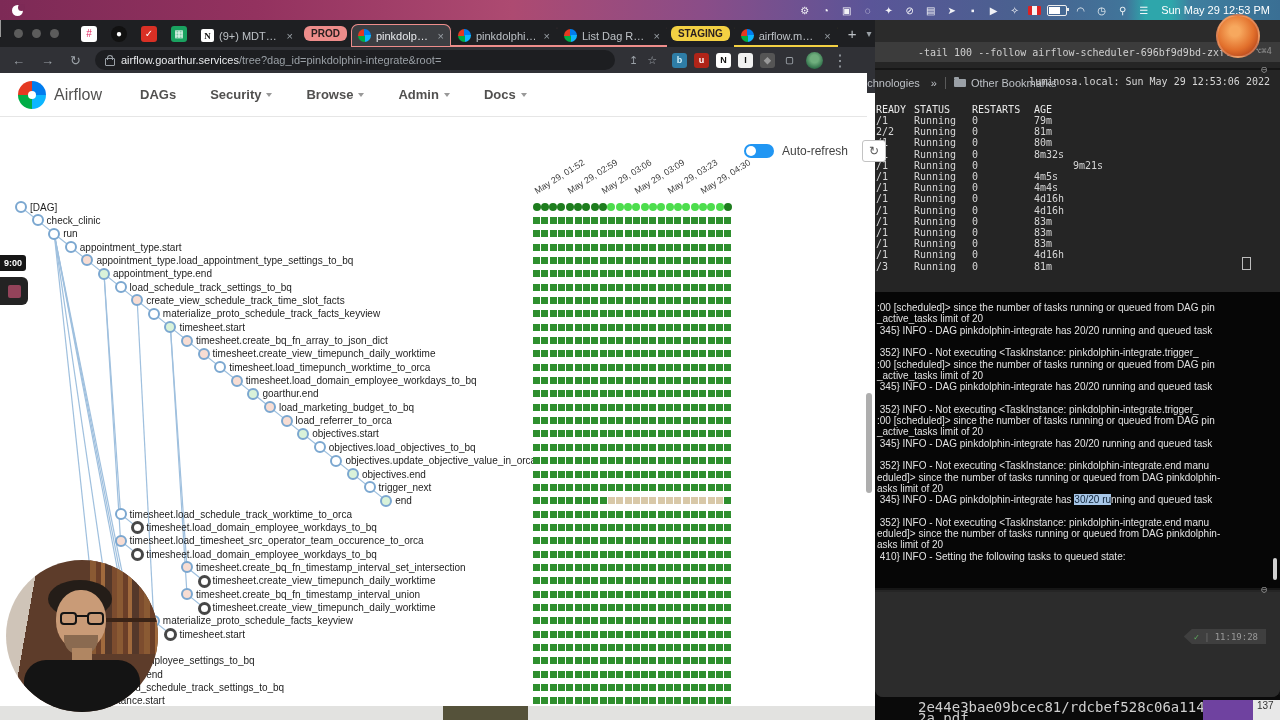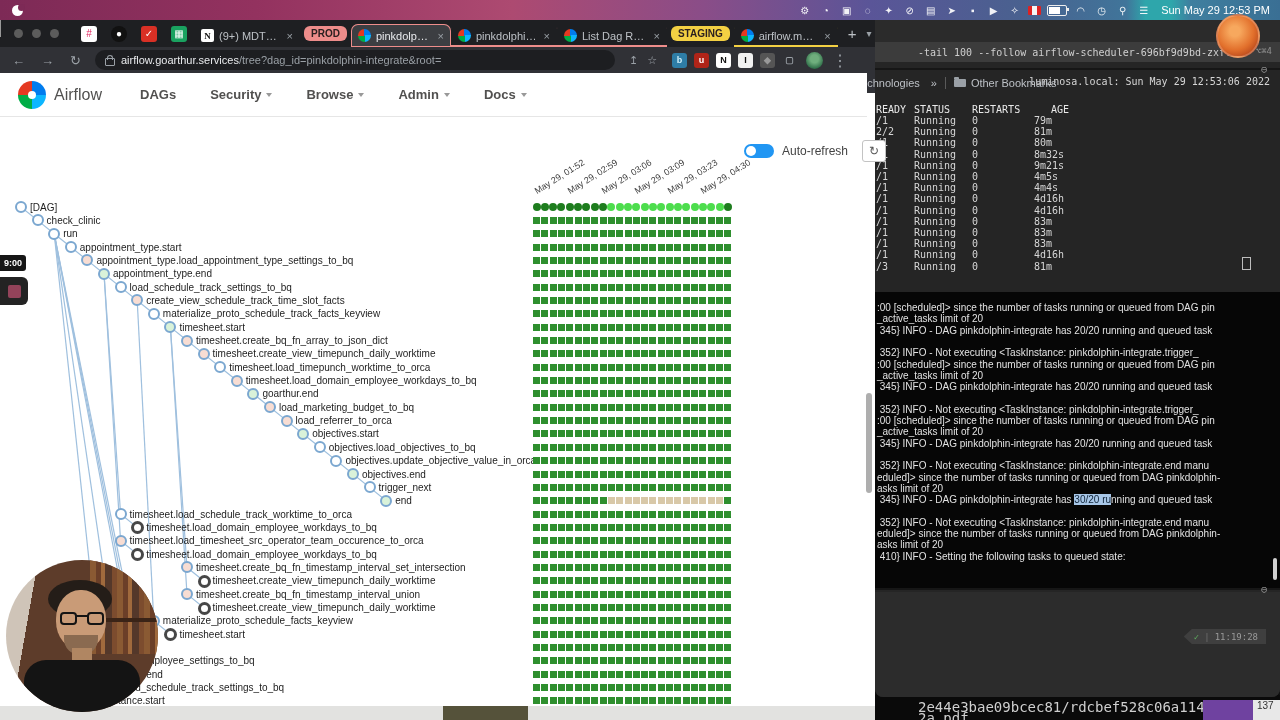--- a/index.html
+++ b/index.html
@@ -1384,26 +1384,26 @@
   <div class="term">
     <div class="term-top"></div>
     <div class="term-title">
         <span>-tail 100 --follow airflow-scheduler-696bf9d9bd-zxftx</span>
       </div>
     <div class="term-sc">⌥⌘4</div>
     <div class="sep" style="top:48px;"></div>
     <div class="minus-ic" style="left:386px;top:43px;">⊖</div>
     <div class="watch-hdr" style="right:10px;top:56px;">luminosa.local: Sun May 29 12:53:06 2022</div>
     <div id="pods">
-        <div class="podrow" style="left: 1px; top: 84px;"><span style="width: 38px; color: rgb(234, 234, 234);">READY</span><span style="width: 58px; color: rgb(234, 234, 234);">STATUS</span><span style="width: 62px; color: rgb(234, 234, 234);">RESTARTS</span><span style="width: 70px; color: rgb(234, 234, 234); margin-left: 17px;">AGE</span></div>
+        <div class="podrow" style="left: 1px; top: 84px;"><span style="width: 38px; color: rgb(234, 234, 234);">READY</span><span style="width: 58px; color: rgb(234, 234, 234);">STATUS</span><span style="width: 62px; color: rgb(234, 234, 234);">RESTARTS</span><span style="width: 70px; color: rgb(234, 234, 234);">AGE</span></div>
         <div class="podrow" style="left: 1px; top: 95px;"><span style="width: 38px;">/1</span><span style="width: 58px;">Running</span><span style="width: 62px;">0</span><span style="width: 70px;">79m</span></div>
         <div class="podrow" style="left: 1px; top: 106.2px;"><span style="width: 38px;">2/2</span><span style="width: 58px;">Running</span><span style="width: 62px;">0</span><span style="width: 70px;">81m</span></div>
         <div class="podrow" style="left: 1px; top: 117.4px;"><span style="width: 38px;">/1</span><span style="width: 58px;">Running</span><span style="width: 62px;">0</span><span style="width: 70px;">80m</span></div>
         <div class="podrow" style="left: 1px; top: 128.6px;"><span style="width: 38px;">/1</span><span style="width: 58px;">Running</span><span style="width: 62px;">0</span><span style="width: 70px;">8m32s</span></div>
-        <div class="podrow" style="left: 1px; top: 139.8px;"><span style="width: 38px;">/1</span><span style="width: 58px;">Running</span><span style="width: 62px;">0</span><span style="width: 70px;">9m21s</span></div>
+        <div class="podrow" style="left: 1px; top: 139.8px;"><span style="width: 38px;">/1</span><span style="width: 58px;">Running</span><span style="width: 62px;">0</span><span style="width: 70px; margin-left: 39px;">9m21s</span></div>
         <div class="podrow" style="left: 1px; top: 151px;"><span style="width: 38px;">/1</span><span style="width: 58px;">Running</span><span style="width: 62px;">0</span><span style="width: 70px;">4m5s</span></div>
         <div class="podrow" style="left: 1px; top: 162.2px;"><span style="width: 38px;">/1</span><span style="width: 58px;">Running</span><span style="width: 62px;">0</span><span style="width: 70px;">4m4s</span></div>
         <div class="podrow" style="left: 1px; top: 173.4px;"><span style="width: 38px;">/1</span><span style="width: 58px;">Running</span><span style="width: 62px;">0</span><span style="width: 70px;">4d16h</span></div>
         <div class="podrow" style="left: 1px; top: 184.6px;"><span style="width: 38px;">/1</span><span style="width: 58px;">Running</span><span style="width: 62px;">0</span><span style="width: 70px;">4d16h</span></div>
         <div class="podrow" style="left: 1px; top: 195.8px;"><span style="width: 38px;">/1</span><span style="width: 58px;">Running</span><span style="width: 62px;">0</span><span style="width: 70px;">83m</span></div>
         <div class="podrow" style="left: 1px; top: 207px;"><span style="width: 38px;">/1</span><span style="width: 58px;">Running</span><span style="width: 62px;">0</span><span style="width: 70px;">83m</span></div>
         <div class="podrow" style="left: 1px; top: 218.2px;"><span style="width: 38px;">/1</span><span style="width: 58px;">Running</span><span style="width: 62px;">0</span><span style="width: 70px;">83m</span></div>
         <div class="podrow" style="left: 1px; top: 229.4px;"><span style="width: 38px;">/1</span><span style="width: 58px;">Running</span><span style="width: 62px;">0</span><span style="width: 70px;">4d16h</span></div>
         <div class="podrow" style="left: 1px; top: 240.6px;"><span style="width: 38px;">/3</span><span style="width: 58px;">Running</span><span style="width: 62px;">0</span><span style="width: 70px;">81m</span></div>
       </div>

